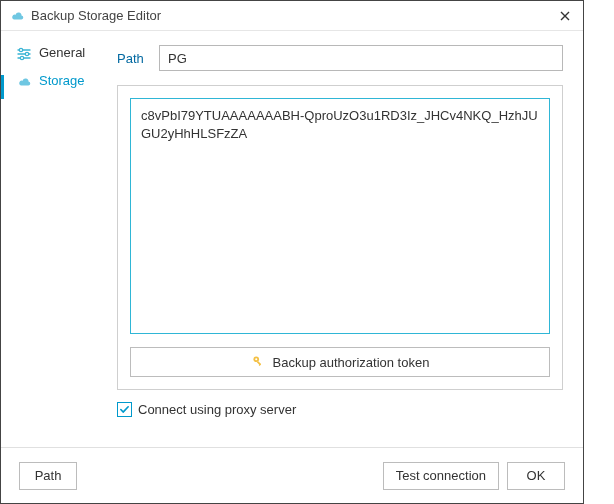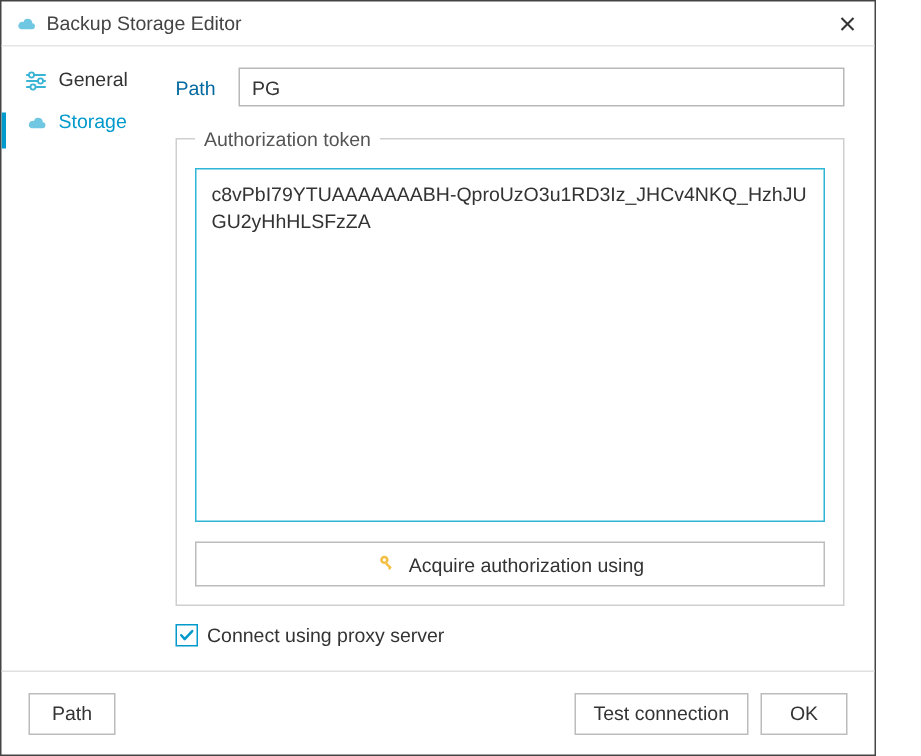--- a/index.html
+++ b/index.html
@@ -216,32 +216,31 @@
       </div>
     </div>
 
     <div class="content">
       <div class="row-path">
         <span class="label">Path</span>
         <input type="text" value="PG" style="">
       </div>
 
       <fieldset class="auth">
-        <legend>Authorization token</legend>
         <textarea class="token-box" style="">c8vPbI79YTUAAAAAAABH-QproUzO3u1RD3Iz_JHCv4NKQ_HzhJUGU2yHhHLSFzZA</textarea>
         <button class="acquire-btn">
           <span>
             <svg width="14" height="14" viewBox="0 0 16 16">
                 <circle cx="6" cy="6" r="3.2" fill="#f4c044"></circle>
                 <circle cx="6" cy="6" r="1.2" fill="#fff"></circle>
                 <rect x="8" y="8" width="5" height="2" transform="rotate(45 8 8)" fill="#f4c044"></rect>
                 <rect x="10.5" y="11" width="1.4" height="2.4" transform="rotate(45 10.5 11)" fill="#f4c044"></rect>
               </svg>
           </span>
-          <span>Acquire authorization using</span>
+          <span>Backup authorization token</span>
         </button>
       </fieldset>
 
       <div class="proxy-row">
         <span class="checkbox">
           <svg width="11" height="11" viewBox="0 0 12 12">
               <path d="M2 6l2.5 2.8L10 3" stroke="#0099cc" stroke-width="1.8" fill="none" stroke-linecap="round" stroke-linejoin="round"></path>
             </svg>
         </span>
         <span>Connect using proxy server</span>

